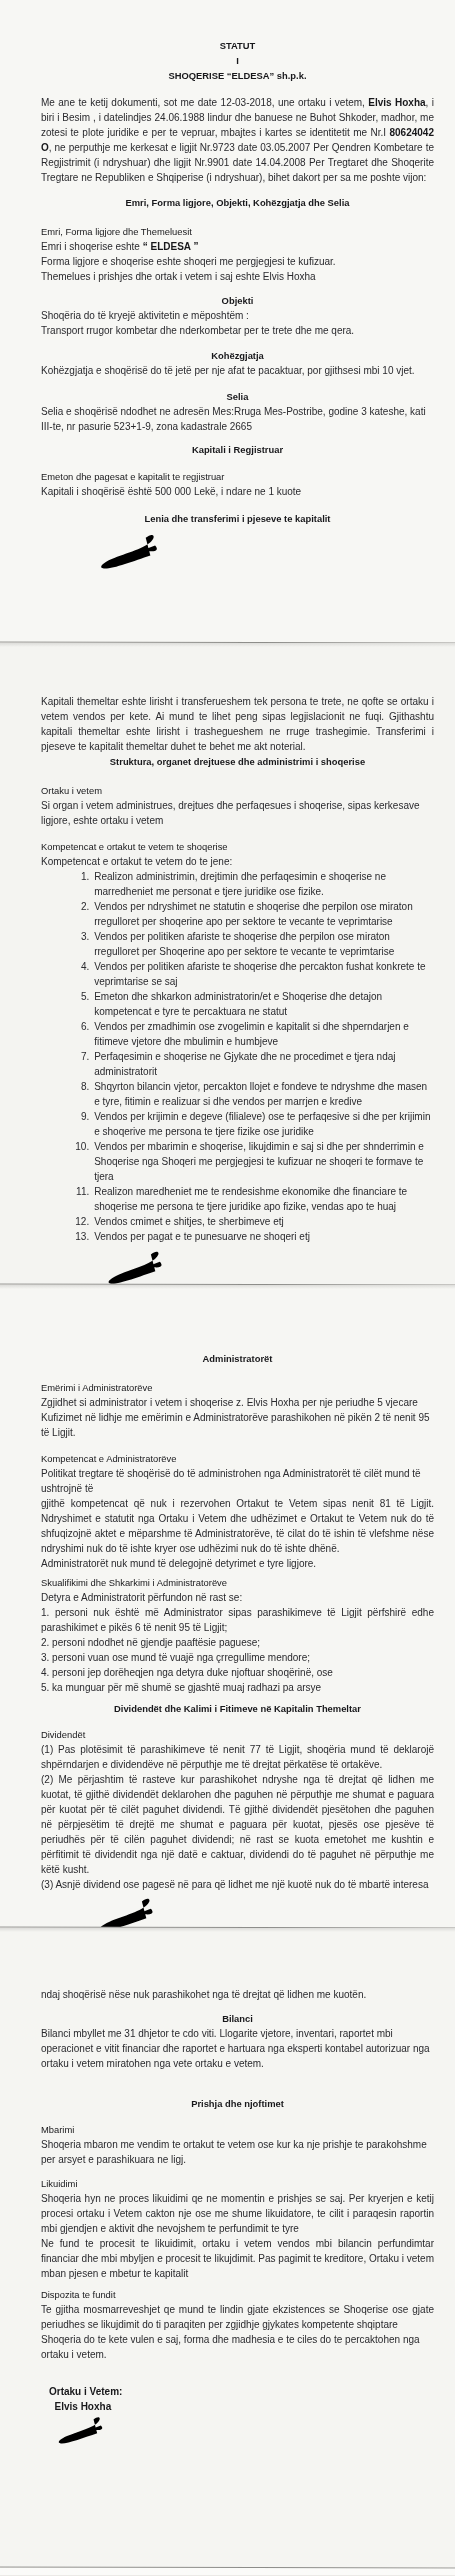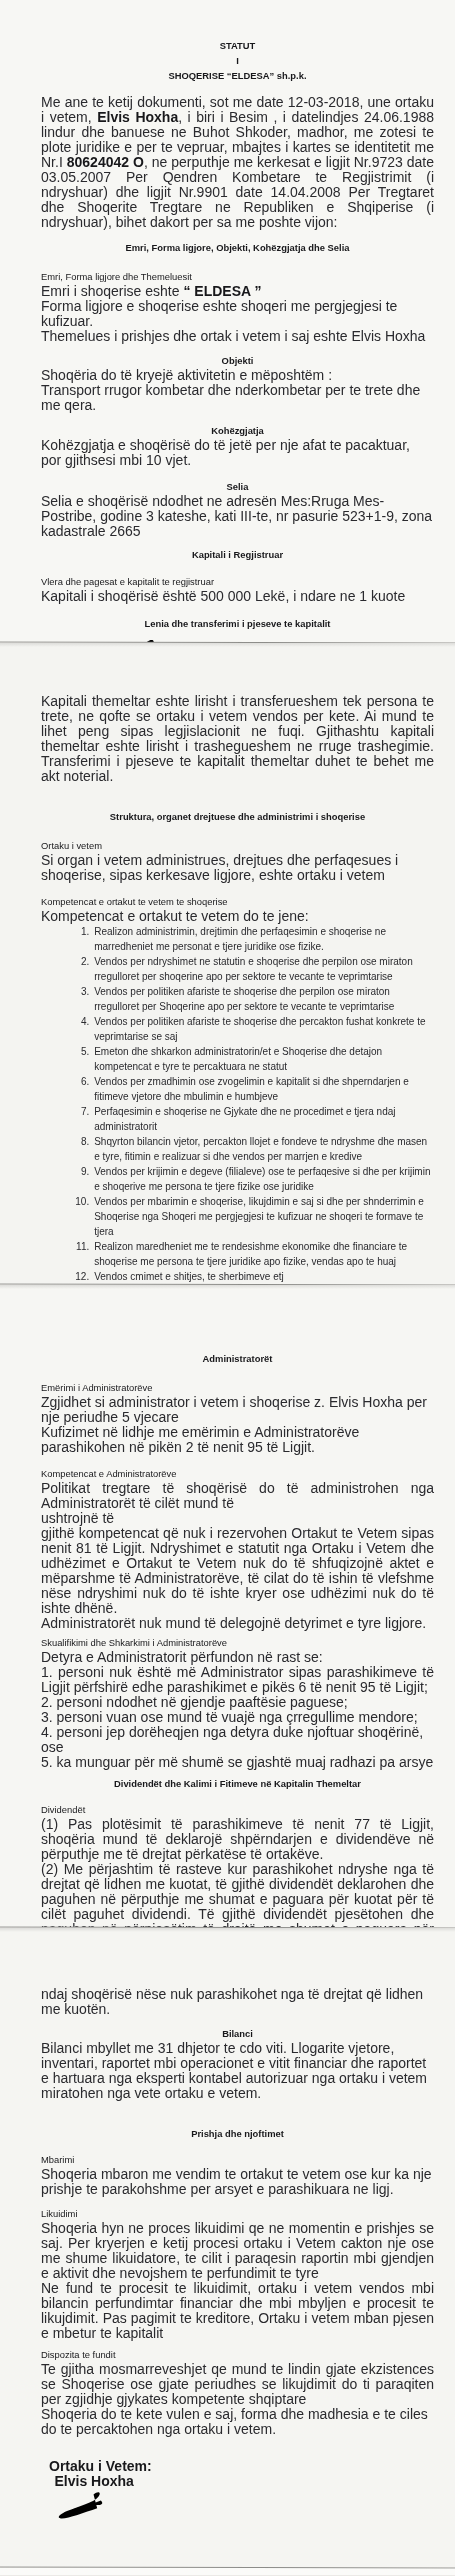--- a/index.html
+++ b/index.html
@@ -22,21 +22,21 @@
   .page-3{height:642px;background:#f6f6f3;padding-top:66px;}
   .page-4{height:639px;background:#f5f5f2;padding-top:55px;}
   .page-break{
     height:1.1px;
     background:linear-gradient(to right,#9a9a97,#8c8c89 60%,#a3a3a0);
     transform:rotate(0.10deg);
   }
   .break-shadow{height:3.9px;background:linear-gradient(to bottom,#dddddA,rgba(0,0,0,0));}
   .bottom-strip{height:6.6px;background:#fbfbf9;}
   p{margin:0;}
-  .line{line-height:15px;font-size:14px;}
+  .line{line-height:15px;font-size:10px;}
   .just{text-align:justify;}
   .h-center{
     text-align:center;font-weight:700;color:#18181b;
     line-height:15px;font-size:9.4px;margin:0;
   }
   .h-sub{font-weight:400;color:#18181b;line-height:15px;font-size:9.4px;margin:0;}
   b,strong{color:#18181b;}
   ol.comp-list{
     margin:0;padding:0 0 0 51px;
   }
@@ -79,38 +79,38 @@
     <p class="line">Shoqëria do të kryejë aktivitetin e mëposhtëm :</p>
     <p class="line">Transport rrugor kombetar dhe nderkombetar per te trete dhe me qera.</p>
 
     <p class="h-center" style="margin-top:10px">Kohëzgjatja</p>
     <p class="line">Kohëzgjatja e shoqërisë do të jetë  per nje afat te pacaktuar, por gjithsesi mbi 10 vjet.</p>
 
     <p class="h-center" style="margin-top:11px">Selia</p>
     <p class="line">Selia e shoqërisë ndodhet ne adresën Mes:Rruga Mes-Postribe, godine 3 kateshe, kati III-te, nr pasurie 523+1-9, zona kadastrale 2665</p>
 
     <p class="h-center" style="margin-top:8.8px">Kapitali i Regjistruar</p>
-    <p class="h-sub" style="margin-top:11.6px">Vlera dhe pagesat e kapitalit te regjistruar</p>
+    <p class="h-sub" style="margin-top:11.6px">Emeton dhe pagesat e kapitalit te regjistruar</p>
     <p class="line">Kapitali i shoqërisë është 500 000 Lekë, i ndare ne 1 kuote</p>
 
     <p class="h-center" style="margin-top:11.6px">Lenia dhe transferimi i pjeseve te kapitalit</p>
 
     <svg class="sig" style="margin:6.6px 0 0 52px" width="72" height="41" viewBox="0 0 115 70">
         <use href="#sig-glyph"></use>
       </svg>
   </section>
 
   <div class="page-break"></div>
 
   <section class="page page-2">
     <div class="break-shadow" style="position:absolute;top:0;left:0;right:0"></div>
 
     <p class="line just">Kapitali themeltar eshte lirisht i transferueshem tek persona te trete, ne qofte se ortaku i vetem vendos per kete. Ai mund te lihet peng sipas legjislacionit ne fuqi. Gjithashtu kapitali themeltar eshte lirisht i trashegueshem ne rruge trashegimie. Transferimi i pjeseve te kapitalit  themeltar duhet te behet me akt noterial.</p>
 
-    <p class="h-center" style="margin-top:25px">Struktura, organet drejtuese dhe administrimi i shoqerise</p>
+    <p class="h-center" style="">Struktura, organet drejtuese dhe administrimi i shoqerise</p>
 
     <p class="h-sub" style="margin-top:13.8px">Ortaku i vetem</p>
     <p class="line">Si organ i vetem administrues, drejtues dhe perfaqesues i shoqerise, sipas kerkesave ligjore, eshte ortaku i vetem</p>
 
     <p class="h-sub" style="margin-top:11.6px">Kompetencat e ortakut te vetem te shoqerise</p>
     <p class="line">Kompetencat e ortakut te vetem do te jene:</p>
 
     <ol class="comp-list">
       <li>Realizon administrimin, drejtimin dhe perfaqesimin e shoqerise ne marredheniet me personat e tjere juridike ose fizike.</li>
       <li>Vendos per ndryshimet ne statutin e shoqerise dhe perpilon ose miraton rregulloret per shoqerine apo per sektore te vecante te veprimtarise</li>

